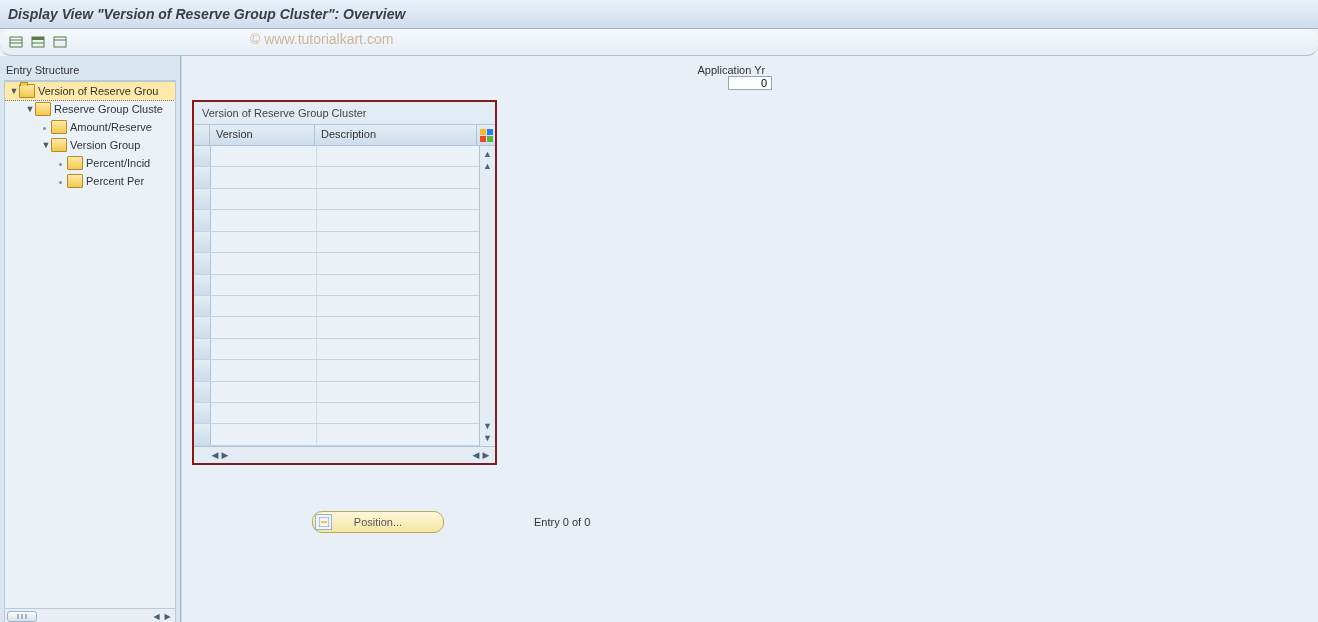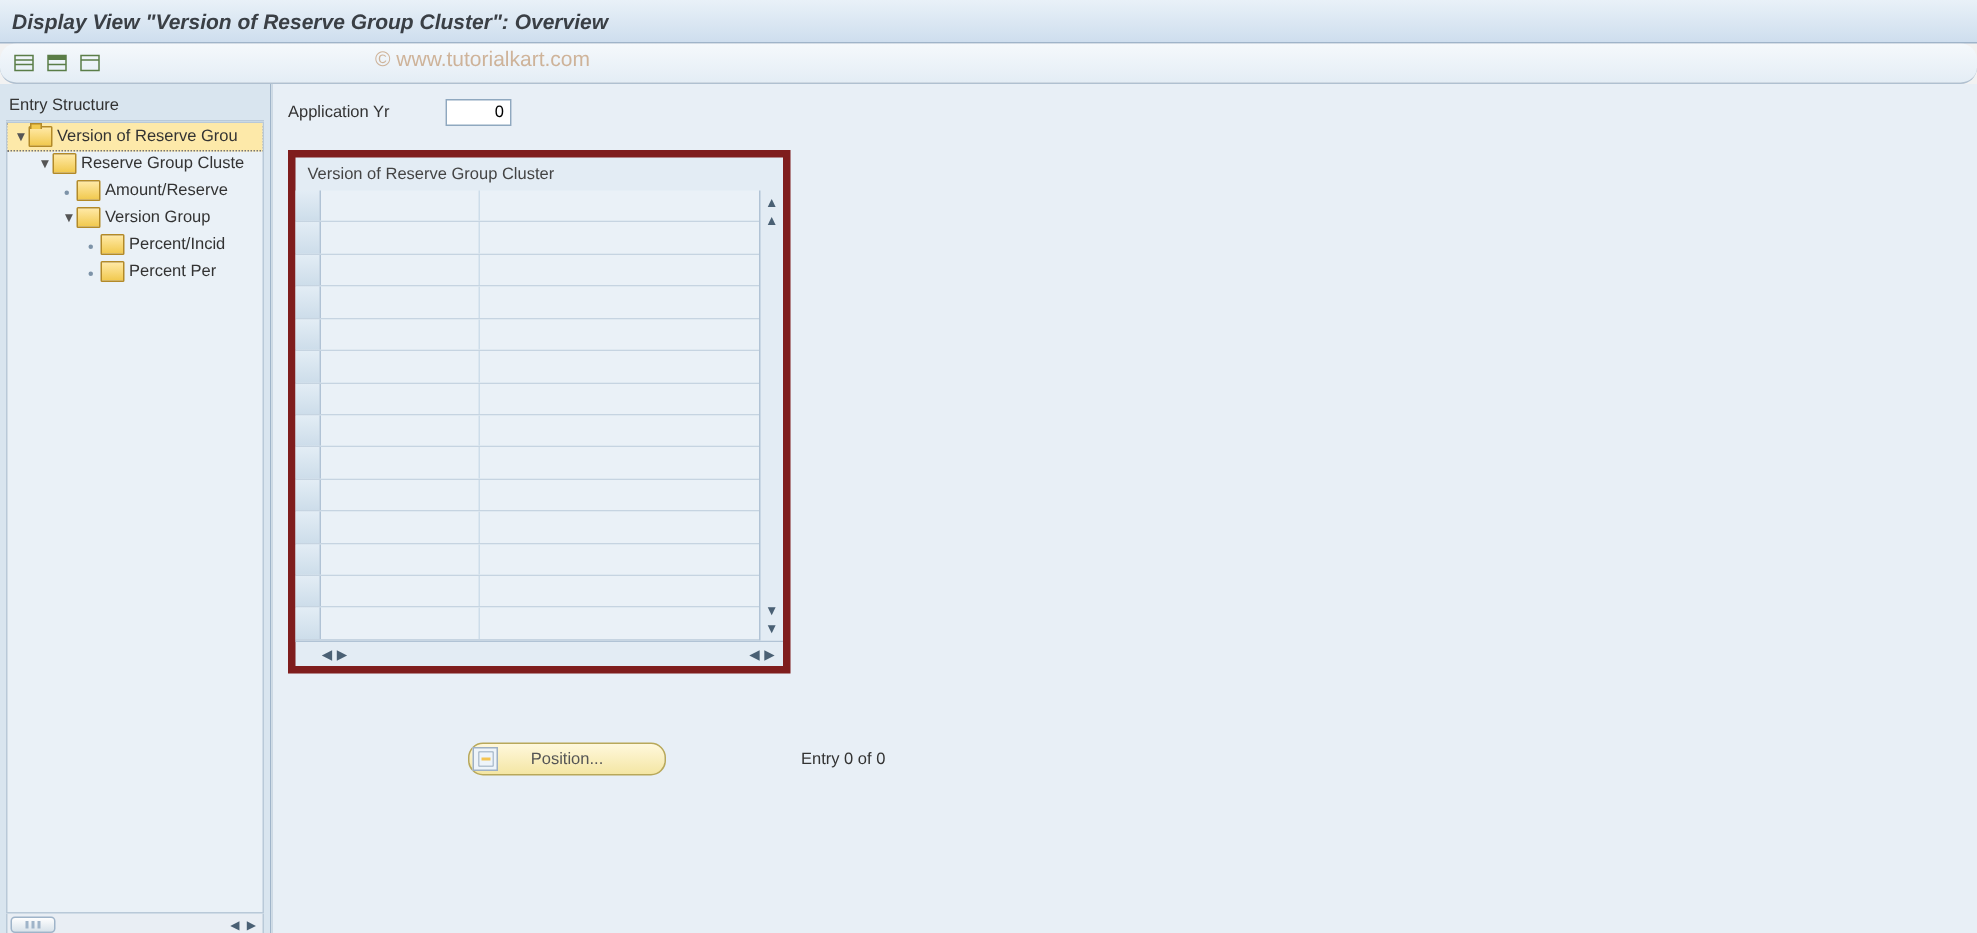--- a/index.html
+++ b/index.html
@@ -138,42 +138,42 @@
   
   .content {
     flex: 1;
     background: #e8eff6;
     padding: 8px 10px;
     box-sizing: border-box;
     display: flex;
     flex-direction: column;
     border-left: 1px solid #cdd9e4;
   }
-  .form-row { display: flex; align-items: center; height: 22px; }
+  .form-row { display: flex; align-items: center; height: 22px; flex-direction: column; }
   .form-label { width: 105px; color: #333;}
   .form-input {
     height: 16px;
     border: 1px solid #8fa8bf;
     background: #fff;
     padding: 0 4px;
     font-size: 11px;
     text-align: right;
   }
   .form-input.readonly {
     background: #dfe8f0; border-color:#b9c9d8;
   }
   .w34 { width: 34px; }
   .w72 { width: 72px; }
 
   
   .table-ctrl {
-    width: 335px;
+    width: 305px;
     margin-top: 14px;
     background: #e3ecf4;
-    border: 5px solid #7f1d1d;
+    border: 2px solid #7f1d1d;
     box-sizing: border-box;
   }
   .table-title {
     padding: 5px 8px;
     font-size: 11px;
     color: #444;
   }
   .table-header {
     display: flex;
     background: linear-gradient(#e3edf5, #cdddea);
@@ -361,20 +361,28 @@
 
   <div class="content">
 
     <div class="form-row">
       <div class="form-label">Application Yr</div>
       <input class="form-input w34" value="0" style="">
     </div>
 
     <div class="table-ctrl">
       <div class="table-title">Version of Reserve Group Cluster</div>
+      <div class="table-header">
+        <div class="th row-sel"></div>
+        <div class="th col-ver">Version</div>
+        <div class="th col-desc">Description</div>
+        <div class="th col-cfg">
+          <span class="cfg-icon"></span>
+        </div>
+      </div>
       <div class="table-body">
         <div class="rows" id="rows-container">
             <div class="tr">
               <div class="row-sel"></div>
               <div class="cell col-ver"></div>
               <div class="cell col-desc"></div>
             </div>
             <div class="tr">
               <div class="row-sel"></div>
               <div class="cell col-ver"></div>

